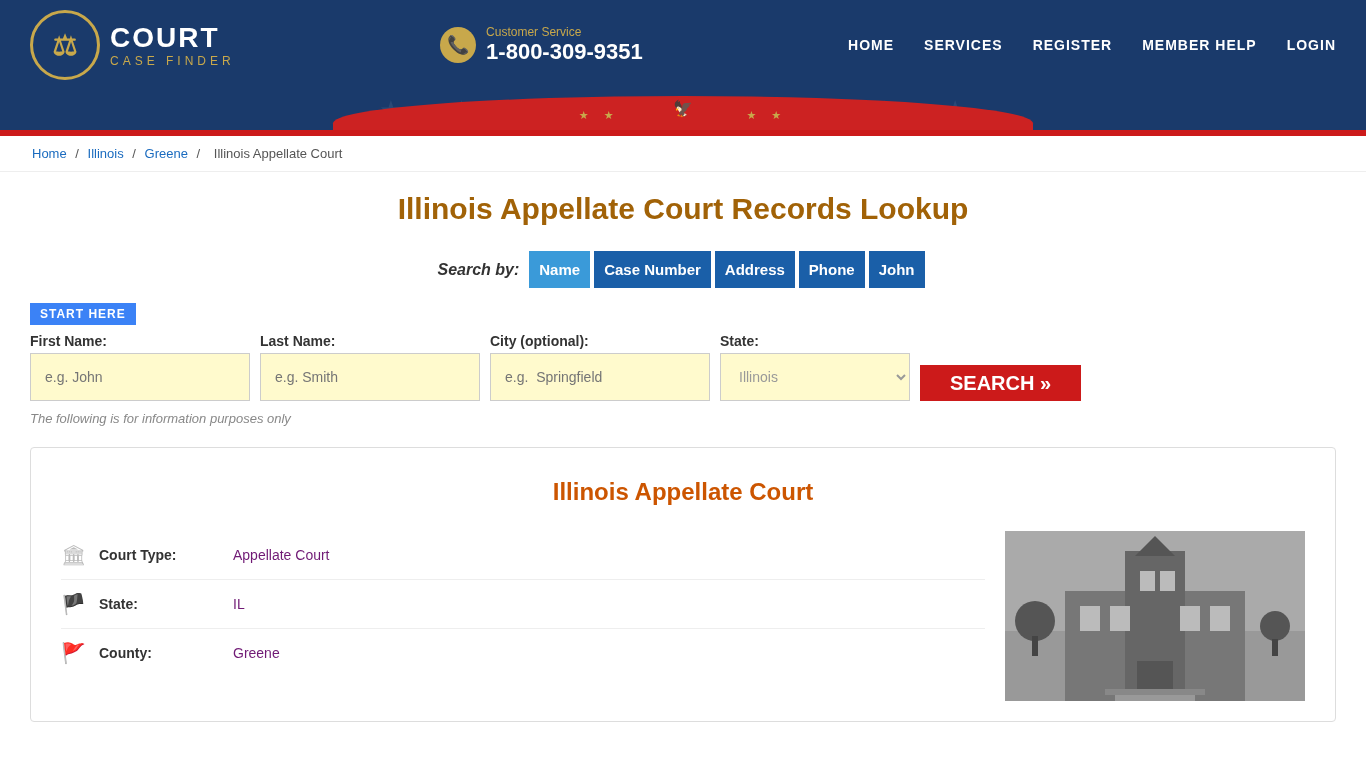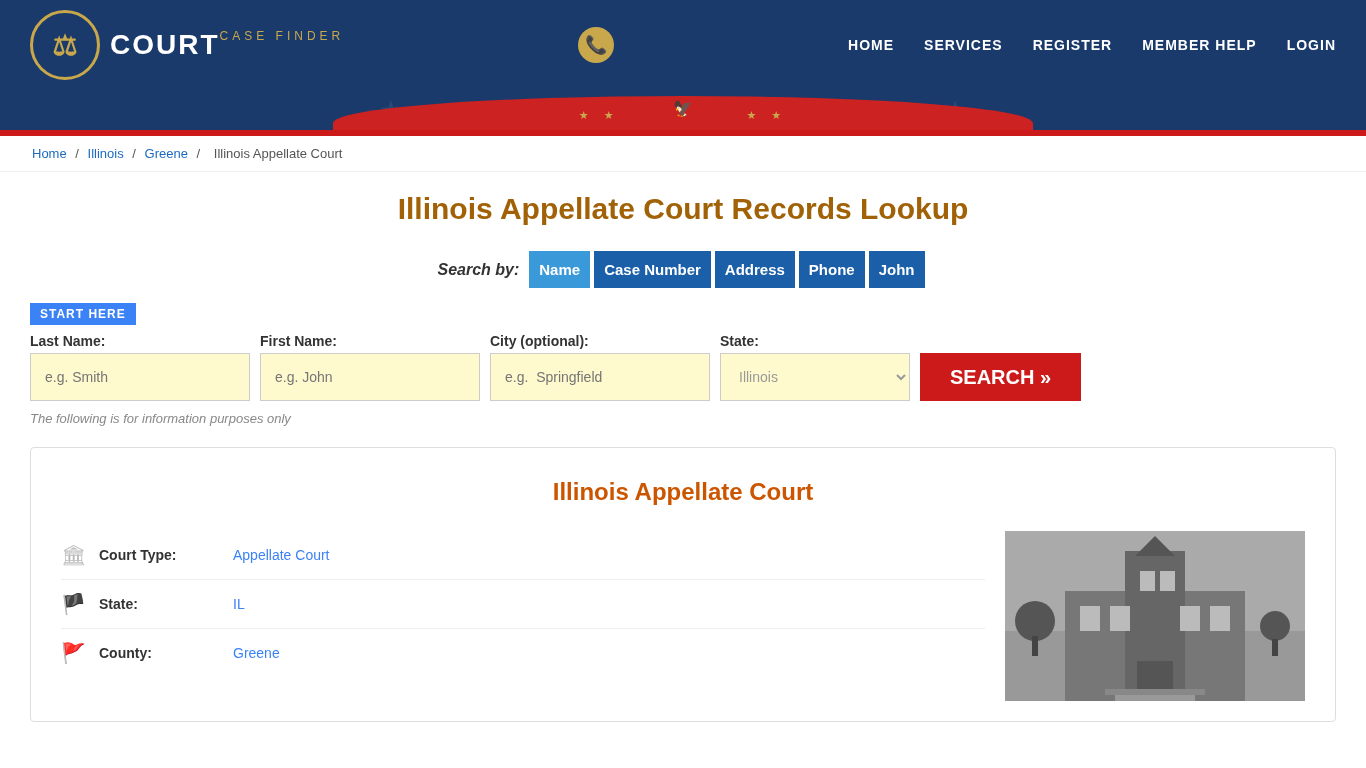--- a/index.html
+++ b/index.html
@@ -17,20 +17,21 @@
       background: #1a3a6b;
       display: flex;
       align-items: center;
       justify-content: center;
       color: #c8a84b;
       font-size: 28px;
       font-weight: bold;
     }
     .logo-text-area {
       display: flex;
+      flex-direction: column;
     }
     .logo-court {
       font-size: 28px;
       font-weight: bold;
       color: #fff;
       letter-spacing: 2px;
     }
     .logo-case-finder {
       font-size: 12px;
       color: #c8a84b;
@@ -174,21 +175,21 @@
     .city-input { width: 220px; }
     .state-select { width: 190px; }
 
     .search-btn {
       background: #cc1a1a;
       color: #fff;
       font-size: 20px;
       font-weight: bold;
       border: none;
       padding: 0 30px;
-      height: 48px;
+      height: 36px;
       cursor: pointer;
       display: flex;
       align-items: center;
       gap: 8px;
       white-space: nowrap;
     }
 
     .info-note {
       text-align: left;
       font-style: italic;
@@ -232,21 +233,21 @@
       width: 24px;
       text-align: center;
       flex-shrink: 0;
     }
     .info-label {
       font-weight: bold;
       color: #333;
       width: 120px;
       flex-shrink: 0;
     }
-    .info-value { color: #3b82f6; }
+    .info-value { color: #701a75; }
     .info-image {
       width: 300px;
       height: 170px;
       background: #888;
       flex-shrink: 0;
       display: flex;
       align-items: flex-end;
       justify-content: center;
       overflow: hidden;
       position: relative;
@@ -317,20 +318,24 @@
   <div class="logo-area">
     <div class="logo-circle">⚖</div>
     <div class="logo-text-area">
       <span class="logo-court">COURT</span>
       <span class="logo-case-finder">CASE FINDER</span>
     </div>
   </div>
 
   <div class="customer-service">
     <div class="phone-icon">📞</div>
+    <div>
+      <div class="cs-text">Customer Service</div>
+      <div class="cs-phone">1-800-309-9351</div>
+    </div>
   </div>
 
   <nav class="nav-links">
     <a href="#">HOME</a>
     <a href="#">SERVICES</a>
     <a href="#">REGISTER</a>
     <a href="#">MEMBER HELP</a>
     <a href="#">LOGIN</a>
   </nav>
 </div>
@@ -364,27 +369,27 @@
     <button class="tab-btn">Address</button>
     <button class="tab-btn">Phone</button>
     <button class="tab-btn">John</button>
   </div>
 
   <div>
     <span class="start-here-badge">START HERE</span>
   </div>
 
   <div class="form-row">
+    <div class="form-group form-group-first">
+      <label>First Name:</label>
+      <input type="text" class="fn-input" placeholder="e.g. John" style="">
+    </div>
     <div class="form-group form-group-last">
       <label>Last Name:</label>
       <input type="text" class="ln-input" placeholder="e.g. Smith" style="">
-    </div>
-    <div class="form-group form-group-first">
-      <label>First Name:</label>
-      <input type="text" class="fn-input" placeholder="e.g. John" style="">
     </div>
     <div class="form-group form-group-city">
       <label>City (optional):</label>
       <input type="text" class="city-input" placeholder="e.g.  Springfield" style="">
     </div>
     <div class="form-group form-group-state">
       <label>State:</label>
       <select class="state-select">
         <option>Illinois</option>
         <option>Alabama</option>

